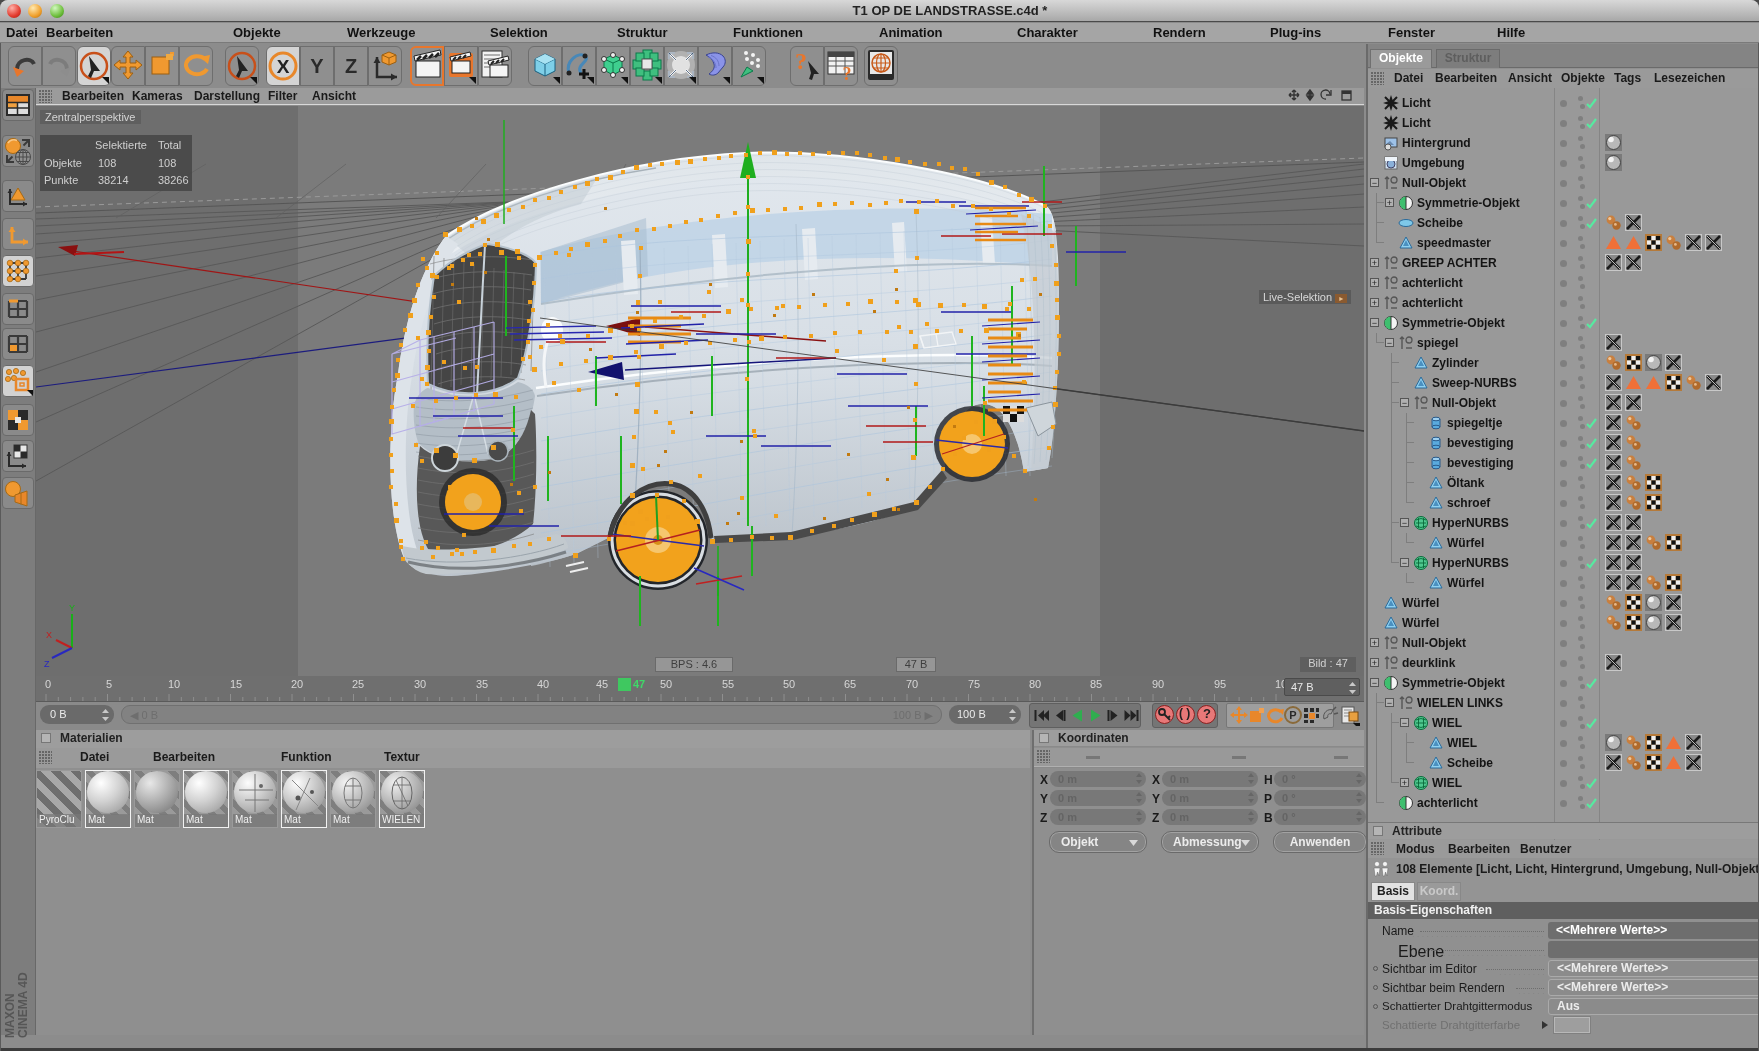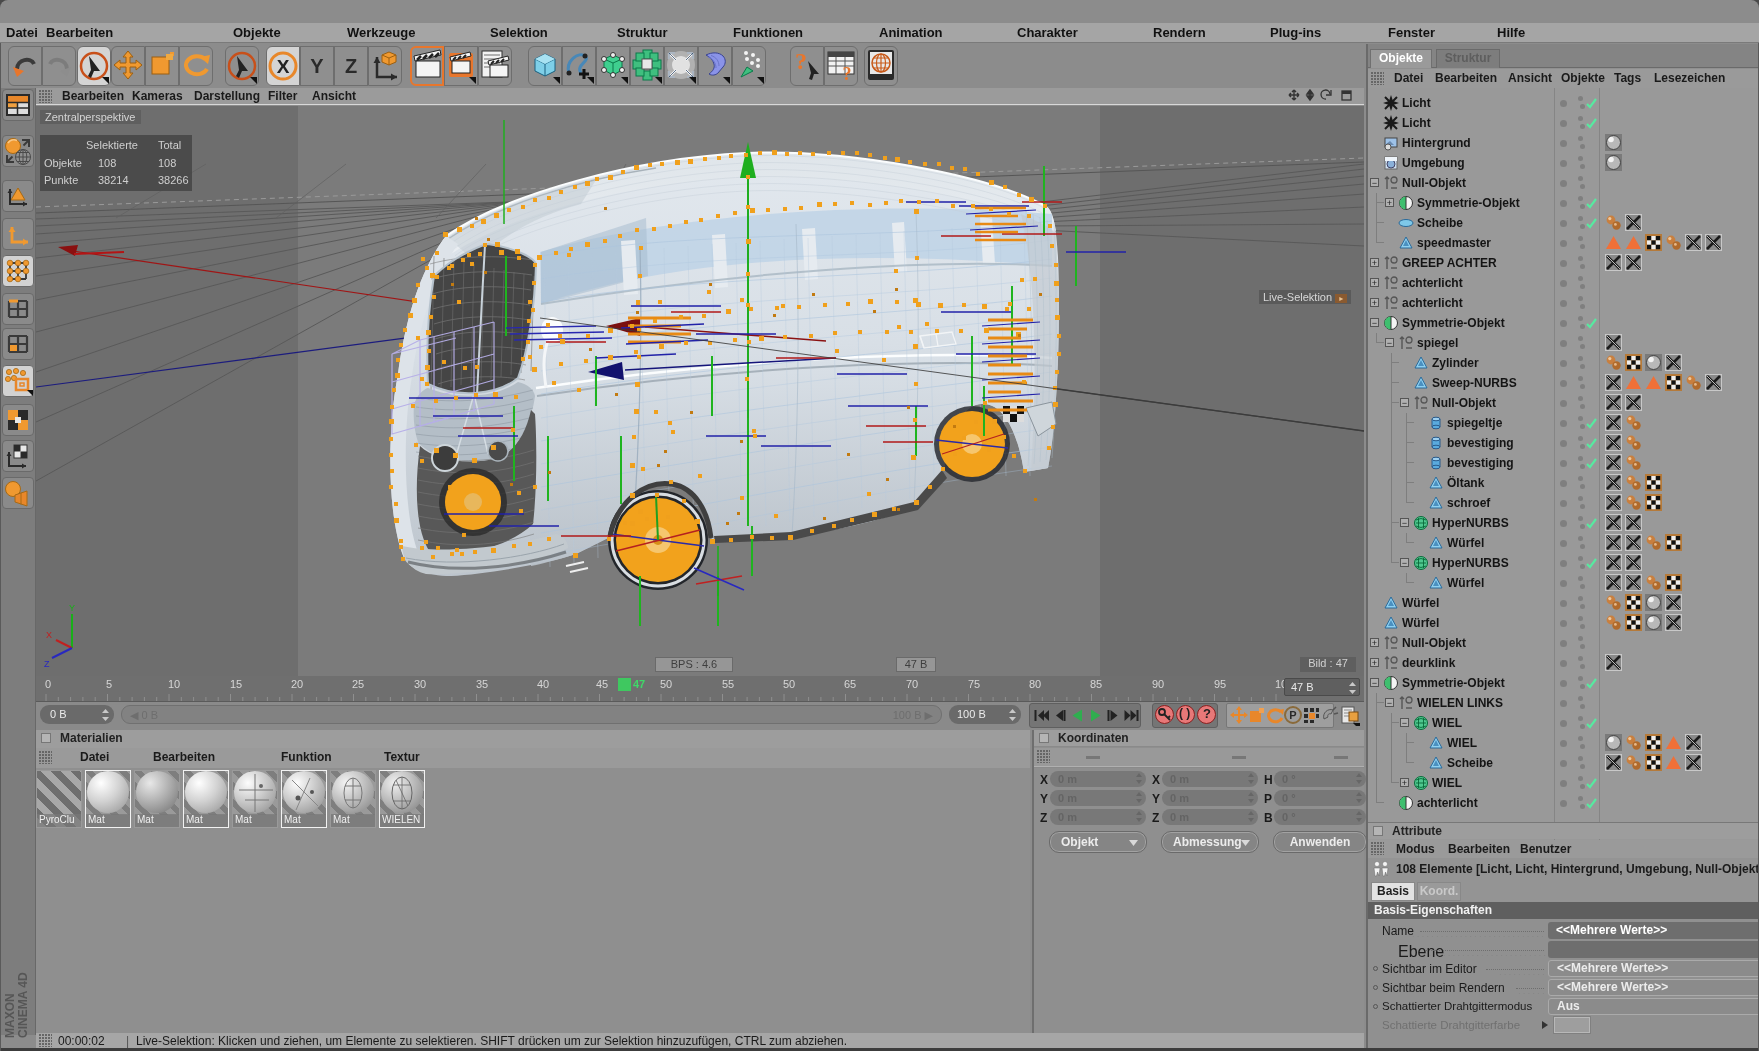--- a/index.html
+++ b/index.html
@@ -33,20 +33,26 @@
 
 #koord{left:1032px;top:730px;width:332px;height:305px;background:#8f8f8f;border-left:2px solid #6e6e6e;}
 
 #status{left:36px;top:1033px;width:1328px;height:15px;background:#a6a6a6;font-size:12px;color:#1a1a1a;}
 
 #rpanel{left:1366px;top:44px;width:393px;height:1007px;background:#909090;border-left:2px solid #6a6a6a;}
 #bottombar{left:0;top:1048px;width:1759px;height:3px;background:#3c3c3c;}
 .dots{position:absolute;left:3px;top:2px;width:13px;height:13px;background:radial-gradient(circle at 1px 1px,#666 1px,transparent 1.2px);background-size:3px 3px;}
 </style></head><body>
 <div id="app">
+  <div id="titlebar" class="abs">
+    <div class="tl" style="left:7px;background:radial-gradient(circle at 5px 4px,#ffb0a8,#e33b2e 60%,#a01b10);"></div>
+    <div class="tl" style="left:28px;background:radial-gradient(circle at 5px 4px,#ffe9b0,#f0a02c 60%,#b06808);"></div>
+    <div class="tl" style="left:50px;background:radial-gradient(circle at 5px 4px,#d2f8c0,#6ebf3c 60%,#347d12);"></div>
+    <div id="title-text">T1 OP DE LANDSTRASSE.c4d *</div>
+  </div>
   <div id="menubar" class="abs">
     <span style="left:6px">Datei</span>
       <span style="left:46px">Bearbeiten</span>
       <span style="left:233px">Objekte</span>
       <span style="left:347px">Werkzeuge</span>
       <span style="left:490px">Selektion</span>
       <span style="left:617px">Struktur</span>
       <span style="left:733px">Funktionen</span>
       <span style="left:879px">Animation</span>
       <span style="left:1017px">Charakter</span>
@@ -939,21 +945,21 @@
 <text x="10" y="532" font-size="9" fill="#c02020" font-family="Liberation Sans">X</text>
 <text x="8" y="561" font-size="9" fill="#2828c0" font-family="Liberation Sans">Z</text>
 <g stroke-width="1.5">
           <line x1="682" y1="440" x2="682" y2="490" stroke="#18b018"></line>
           <line x1="660" y1="478" x2="706" y2="470" stroke="#c02020"></line>
           <line x1="658" y1="462" x2="708" y2="484" stroke="#2828c0"></line>
         </g>
 </svg></div>
   <div class="abs" style="left:40px;top:110px;background:#5f5f5f;color:#d4d4d4;font-size:11px;padding:1px 5px;">Zentralperspektive</div>
   <div class="abs" style="left:40px;top:135px;width:152px;height:56px;background:rgba(72,72,72,0.92);color:#cfcfcf;font-size:11px;line-height:18px;">
-    <div style="position:absolute;left:46px;top:1px">Selektierte</div>
+    <div style="position:absolute;left:55px;top:1px">Selektierte</div>
       <div style="position:absolute;left:118px;top:1px">Total</div>
     <div style="position:absolute;left:4px;top:19px">Objekte</div>
       <div style="position:absolute;left:58px;top:19px">108</div>
       <div style="position:absolute;left:118px;top:19px">108</div>
     <div style="position:absolute;left:4px;top:36px">Punkte</div>
       <div style="position:absolute;left:58px;top:36px">38214</div>
       <div style="position:absolute;left:118px;top:36px">38266</div>
   </div>
   <div class="abs" style="left:1259px;top:290px;background:#5a5a5a;color:#d8d8d8;font-size:11px;padding:1px 4px;">Live-Selektion <span style="display:inline-block;width:12px;height:9px;background:#8a5a30;color:#e8c090;font-size:8px;line-height:9px;text-align:center;">▸</span></div>
   <div class="abs" style="left:655px;top:657px;width:78px;height:15px;background:#969696;border:1px solid #6a6a6a;color:#3f3f3f;font-size:11px;text-align:center;">BPS : 4.6</div>
@@ -1319,26 +1325,20 @@
 <div class="abs" style="left:16px;top:102px;width:96px;height:20px;background:#858585;border:1px solid #a2a2a2;outline:1px solid #6a6a6a;border-radius:9px;color:#ececec;font-size:12px;font-weight:bold;padding:2px 10px">Objekt<svg class="abs" style="right:7px;top:7px" width="9" height="7">
           <path d="M0 0 L9 0 L4.5 6 Z" fill="#d8d8d8"></path>
         </svg></div>
 <div class="abs" style="left:128px;top:102px;width:96px;height:20px;background:#858585;border:1px solid #a2a2a2;outline:1px solid #6a6a6a;border-radius:9px;color:#ececec;font-size:12px;font-weight:bold;padding:2px 10px">Abmessung<svg class="abs" style="right:7px;top:7px" width="9" height="7">
           <path d="M0 0 L9 0 L4.5 6 Z" fill="#d8d8d8"></path>
         </svg></div>
 <div class="abs" style="left:240px;top:102px;width:92px;height:20px;background:#858585;border:1px solid #a2a2a2;outline:1px solid #6a6a6a;border-radius:9px;color:#ececec;font-size:12px;font-weight:bold;padding:2px 10px">
         <span style="display:block;text-align:center">Anwenden</span>
       </div>
     </div>
-  <div id="status" class="abs">
-      <div class="dots" style="top:1px"></div>
-      <span style="position:absolute;left:22px;top:1px">00:00:02</span>
-      <span style="position:absolute;left:90px;top:1px;color:#555">|</span>
-      <span style="position:absolute;left:100px;top:1px">Live-Selektion: Klicken und ziehen, um Elemente zu selektieren. SHIFT drücken um zur Selektion hinzuzufügen, CTRL zum abziehen.</span>
-    </div>
   <div id="rpanel" class="abs">
       <div class="abs" style="left:0;top:0;width:393px;height:24px;background:#848484;border-bottom:1px solid #6a6a6a">
 <div class="abs" style="left:2px;top:5px;width:62px;height:19px;background:#9a9a9a;border:1px solid #707070;border-bottom:none;color:#fff;font-weight:bold;font-size:12px;text-align:center;padding-top:1px">Objekte</div>
 <div class="abs" style="left:68px;top:5px;width:64px;height:19px;background:#7d7d7d;border:1px solid #6a6a6a;border-bottom:none;color:#5e5e5e;font-weight:bold;font-size:12px;text-align:center;padding-top:1px">Struktur</div>
 </div>
 <div class="abs" style="left:0;top:25px;width:393px;height:19px;background:#9a9a9a;font-size:12px;font-weight:bold;color:#1a1a1a">
 <div class="dots" style="top:3px"></div>
 <span class="abs" style="left:26px;top:2px">Datei</span>
 <span class="abs" style="left:67px;top:2px">Bearbeiten</span>
 <span class="abs" style="left:140px;top:2px">Ansicht</span>

